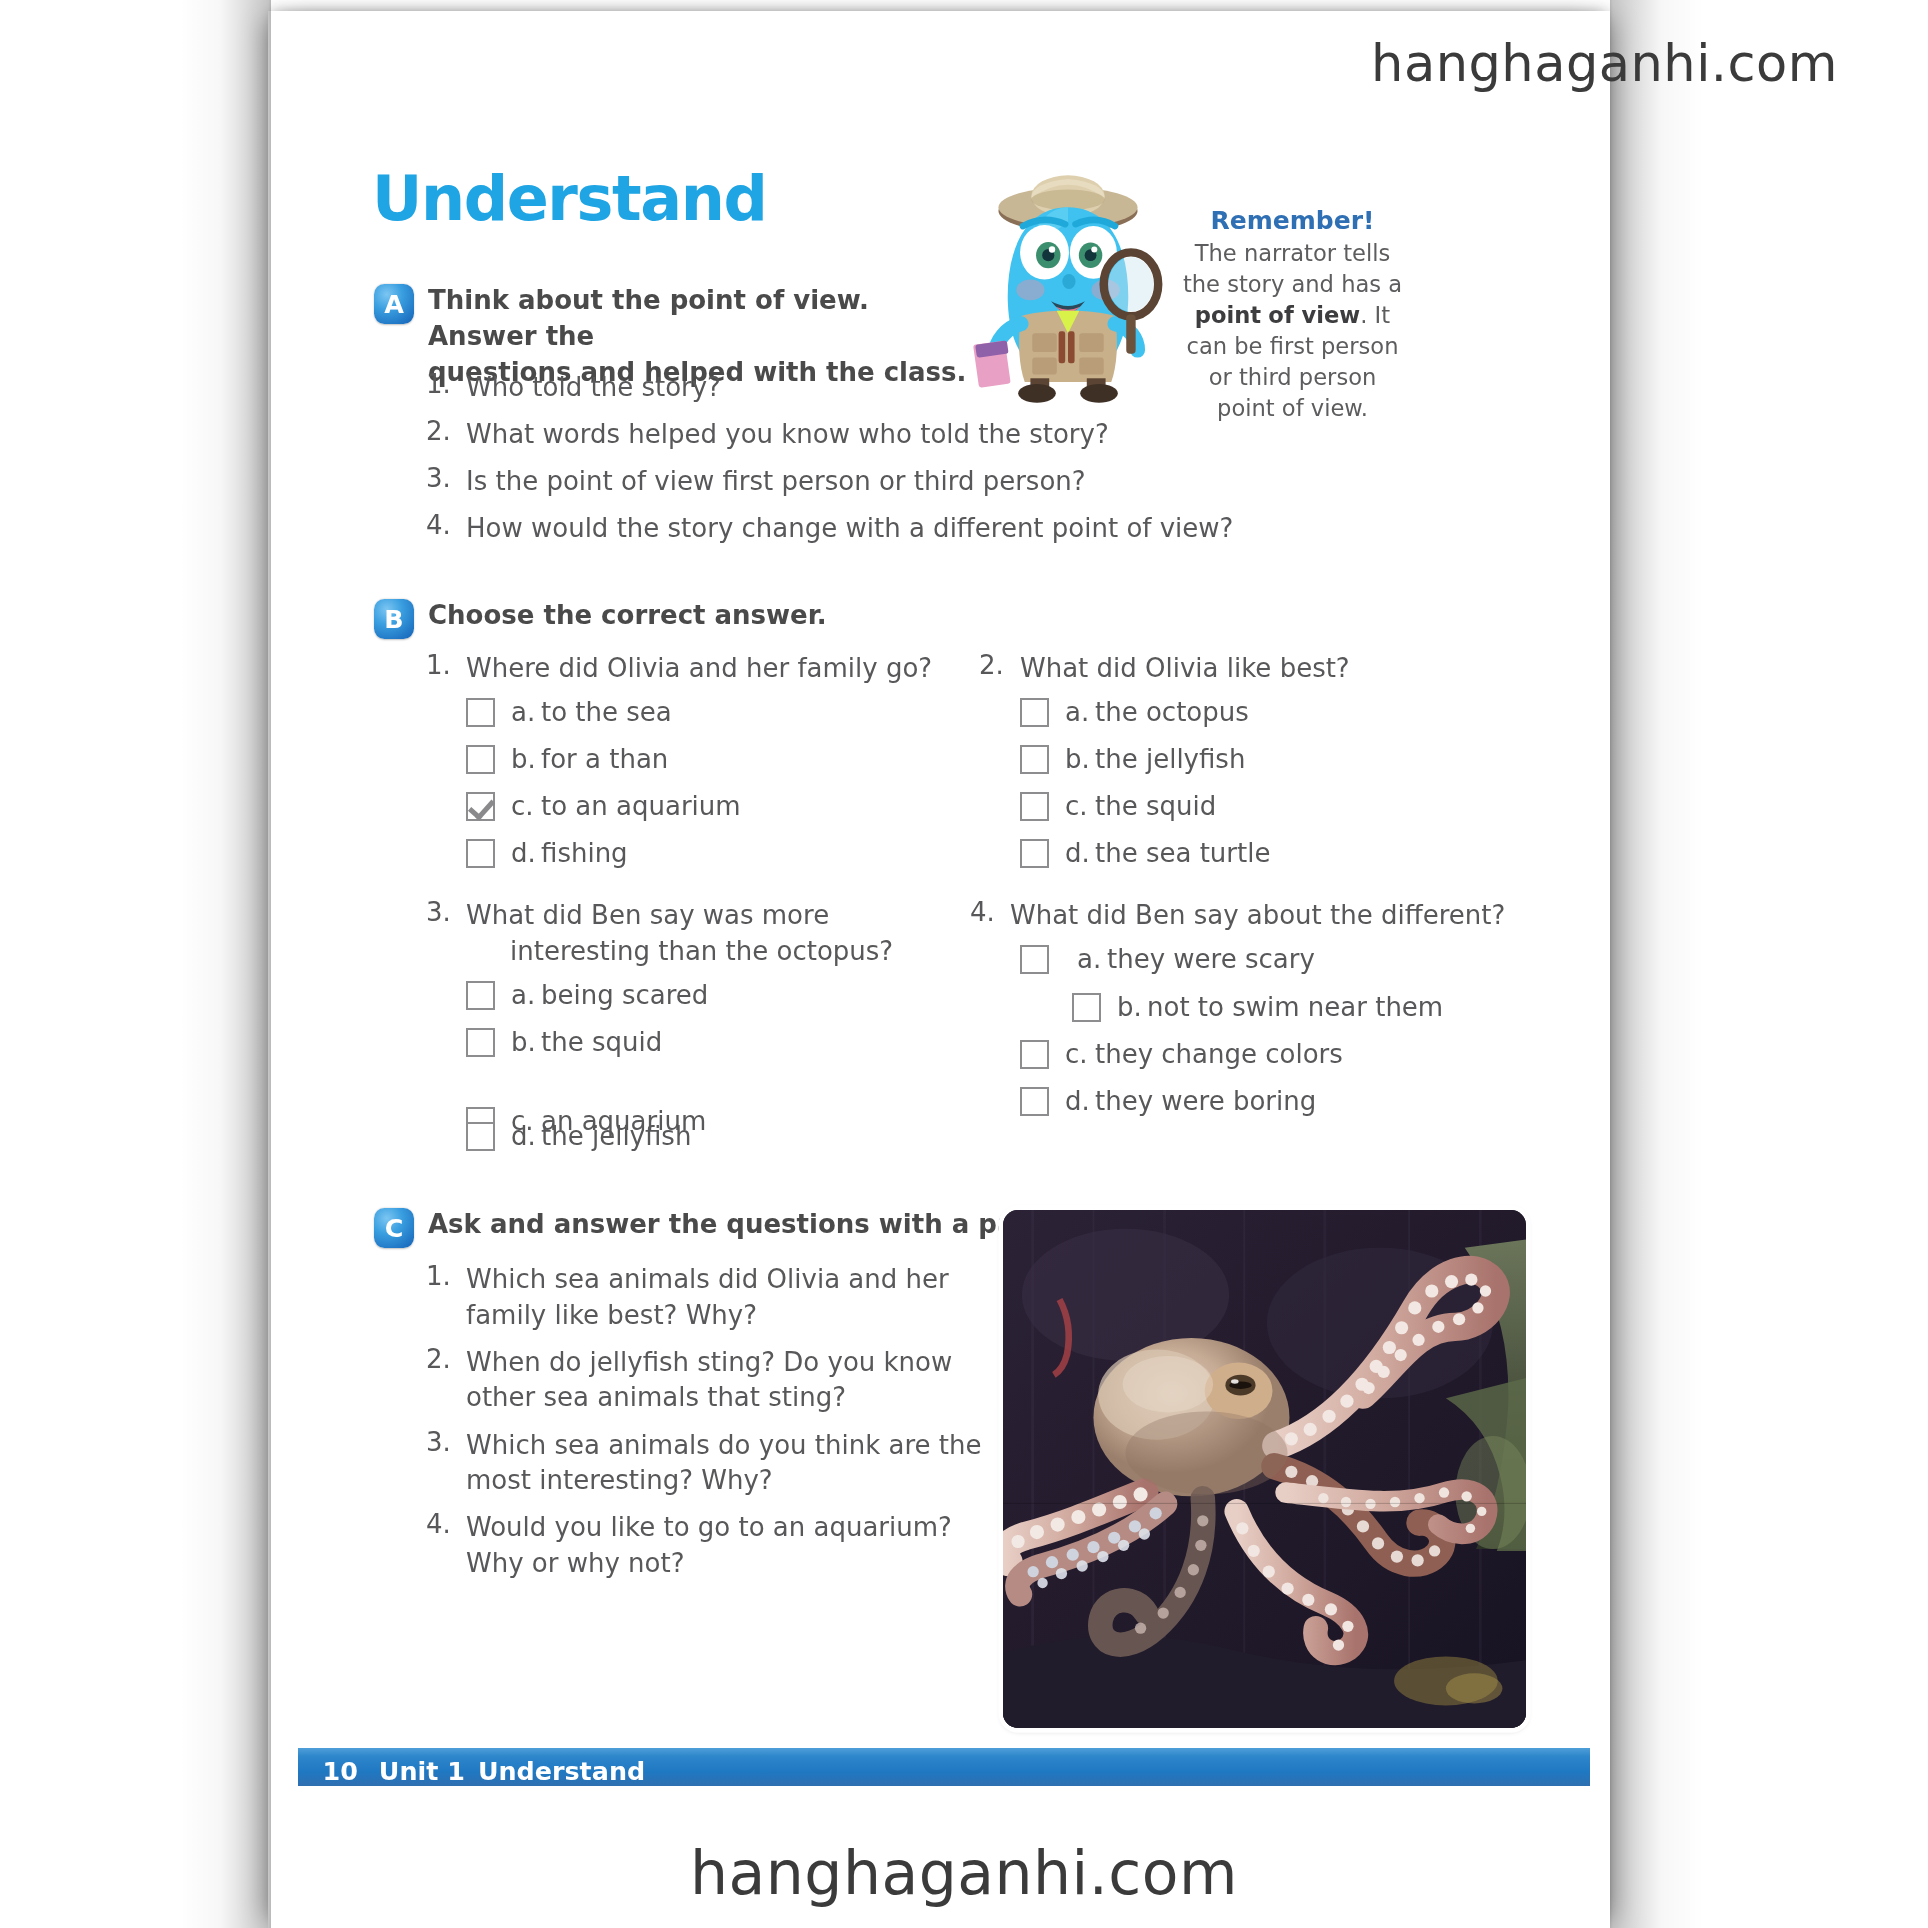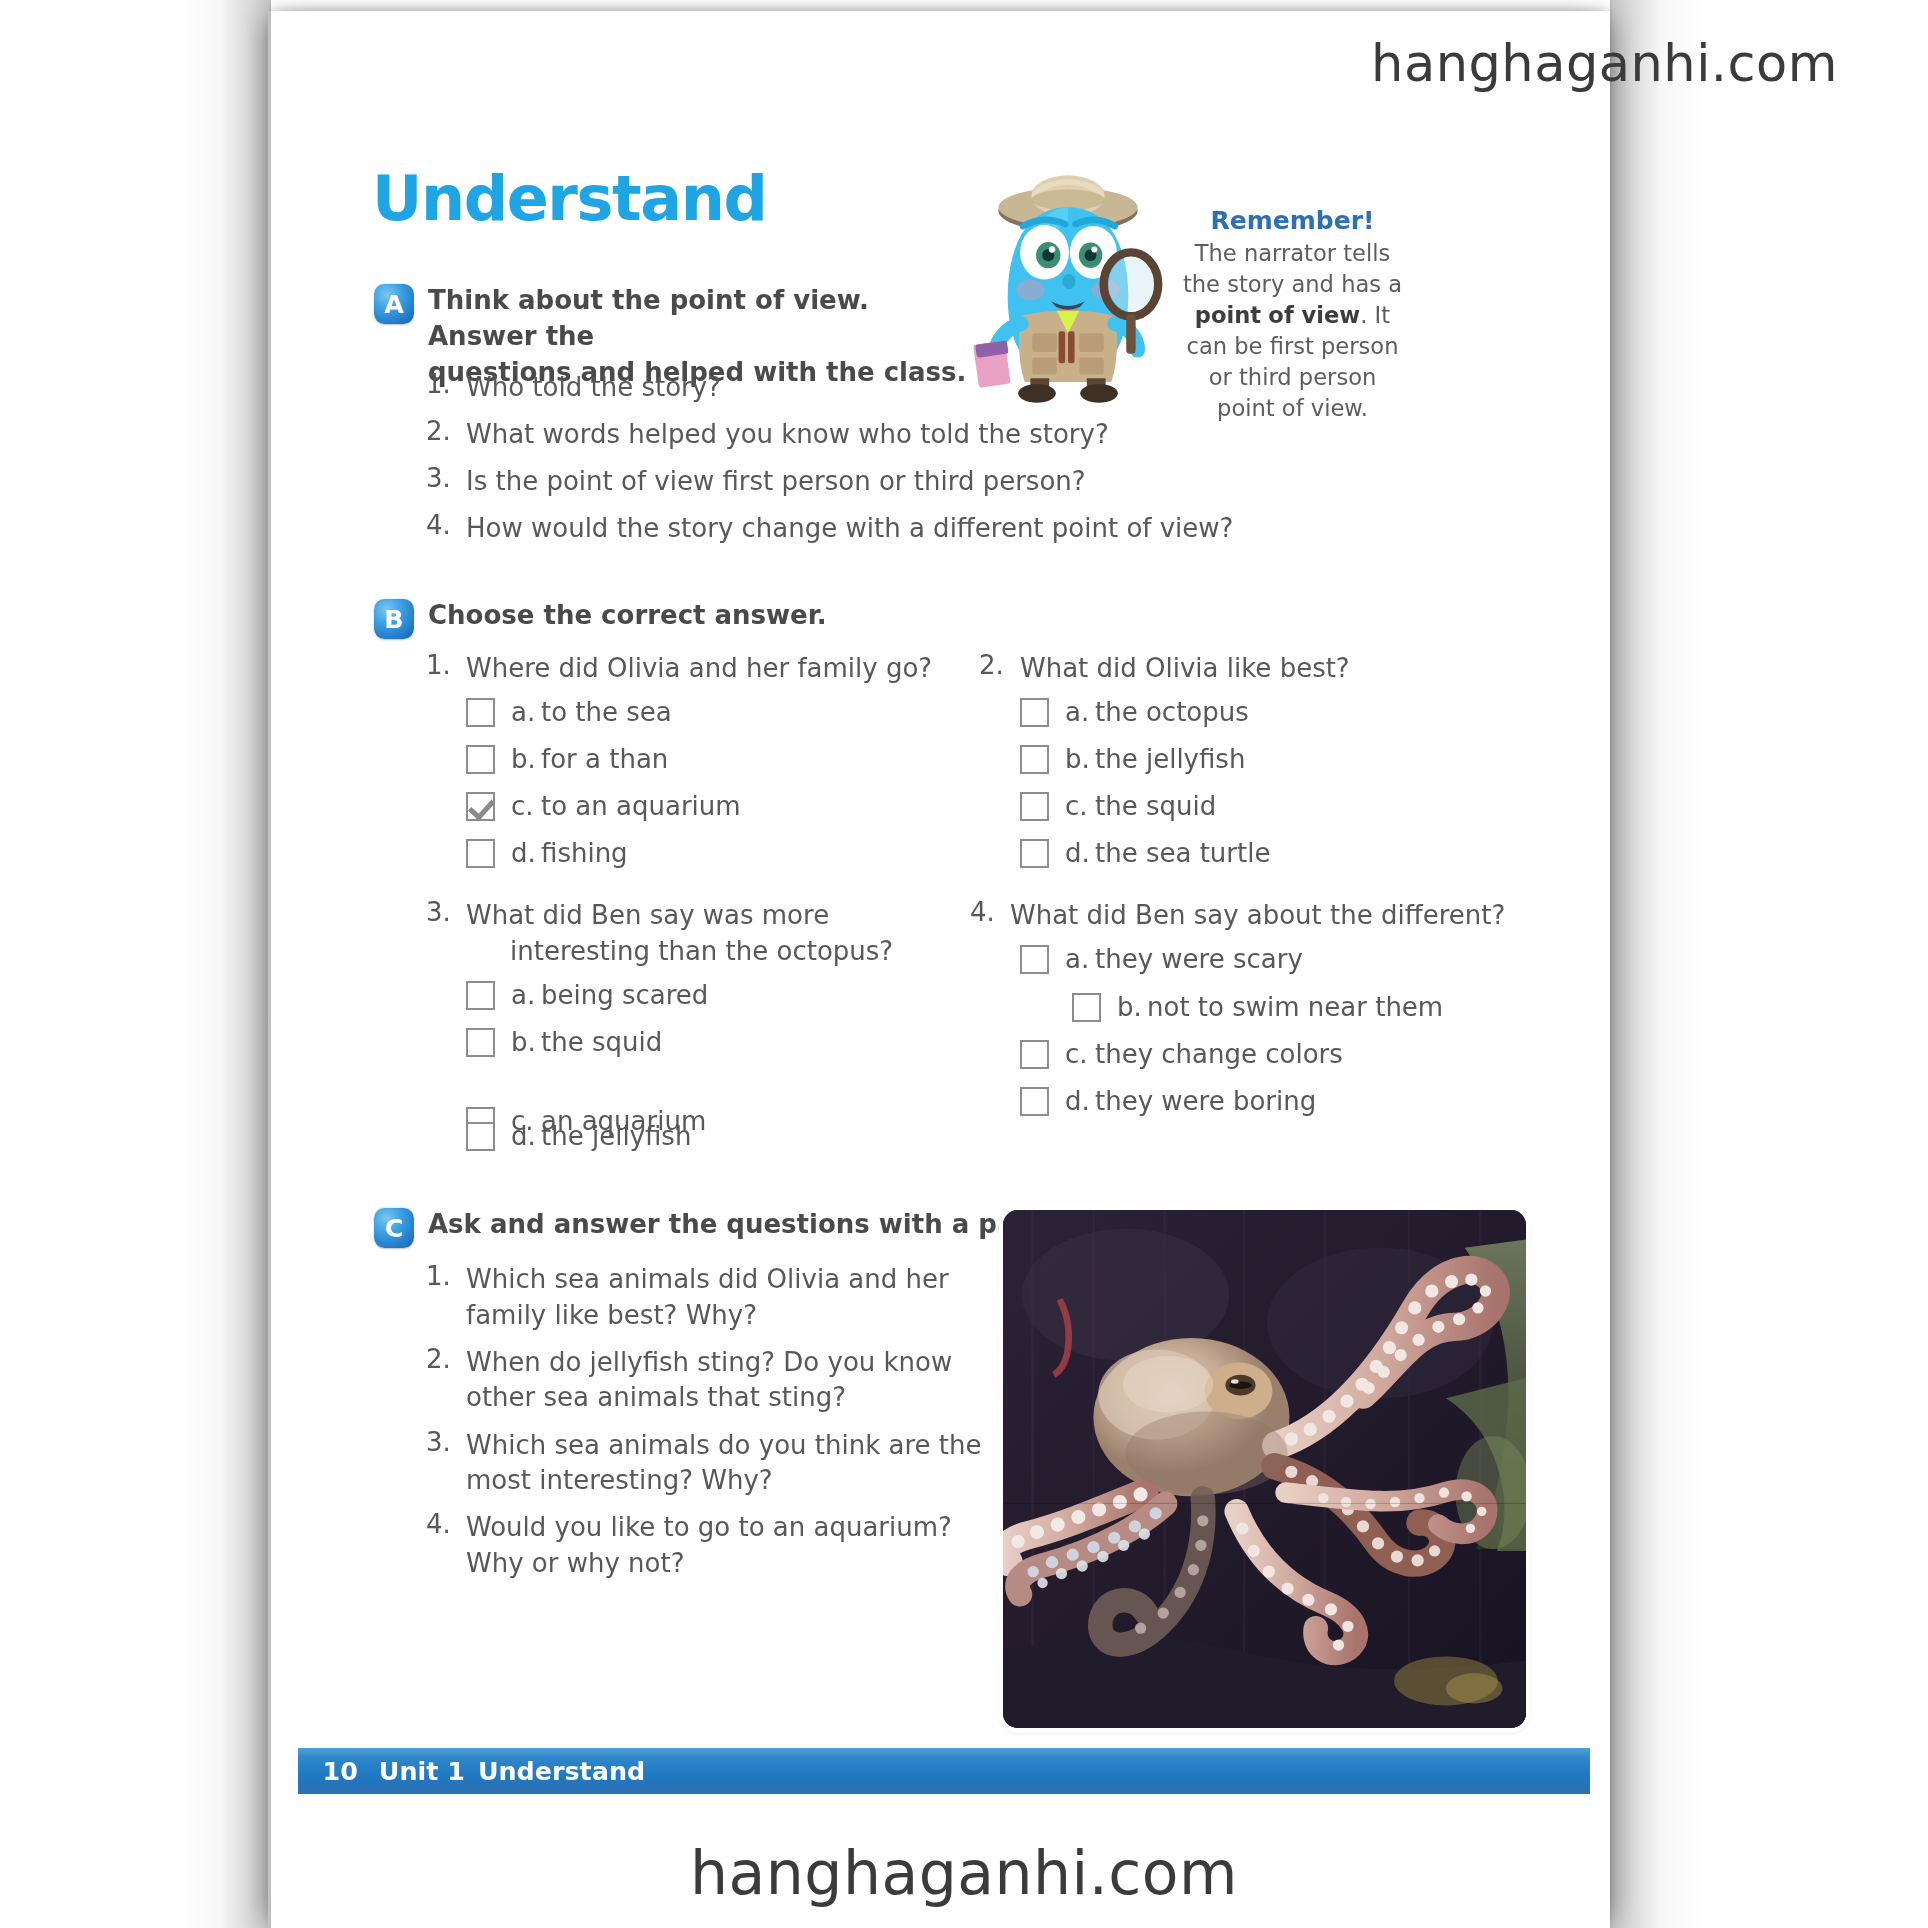--- a/index.html
+++ b/index.html
@@ -142,21 +142,21 @@
     position:absolute;
     left:1003px;top:1210px;width:523px;height:518px;
     border-radius:15px;
     overflow:hidden;
     box-shadow:0 0 0 4.7px #ffffff, 0 1.9px 6.6px rgba(0,0,0,.3);
     background:#241d2c;
   }
 
   
   #footer-bar{
-    position:absolute;left:298px;top:1748px;width:1292px;height:46px;
+    position:absolute;left:298px;top:1748px;width:1292px;height:38px;
     background:linear-gradient(to bottom,#4e9fd8 0%,#2e87cb 22%,#1f78c2 62%,#2f6fb0 100%);
   }
   #footer-text{
     position:absolute;left:24.5px;top:7.5px;
     color:#ffffff;
     font-family:"DejaVu Sans", sans-serif;
     font-weight:700;font-size:25.4px;
     white-space:nowrap;
   }
   #footer-text .pg{ margin-right:21px; }
@@ -313,21 +313,21 @@
   <span class="cbox"></span>
   <span class="optlabel"><span class="ltr">c.</span><span>an aquarium</span></span>
 </div>
 <div class="optrow" style="left:466px;top:1121px;">
   <span class="cbox"></span>
   <span class="optlabel"><span class="ltr">d.</span><span>the jellyfish</span></span>
 </div>
 
 <div class="qnum" style="left:970px;top:897px;">4.</div>
 <div class="qtext" style="left:1010px;top:897px;">What did Ben say about the different?</div>
-<div class="optrow" style="left:1020px;top:944px;">
+<div class="optrow" style="left:1020px;top:944px;gap:12px;">
   <span class="cbox"></span>
   <span class="optlabel"><span class="ltr">a.</span><span>they were scary</span></span>
 </div>
 <div class="optrow" style="left:1072px;top:992px;">
   <span class="cbox"></span>
   <span class="optlabel"><span class="ltr">b.</span><span>not to swim near them</span></span>
 </div>
 <div class="optrow" style="left:1020px;top:1039px;">
   <span class="cbox"></span>
   <span class="optlabel"><span class="ltr">c.</span><span>they change colors</span></span>

